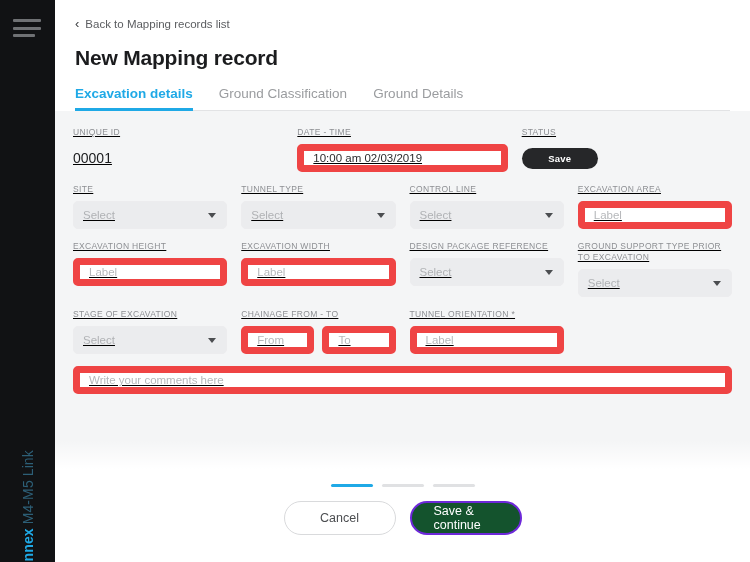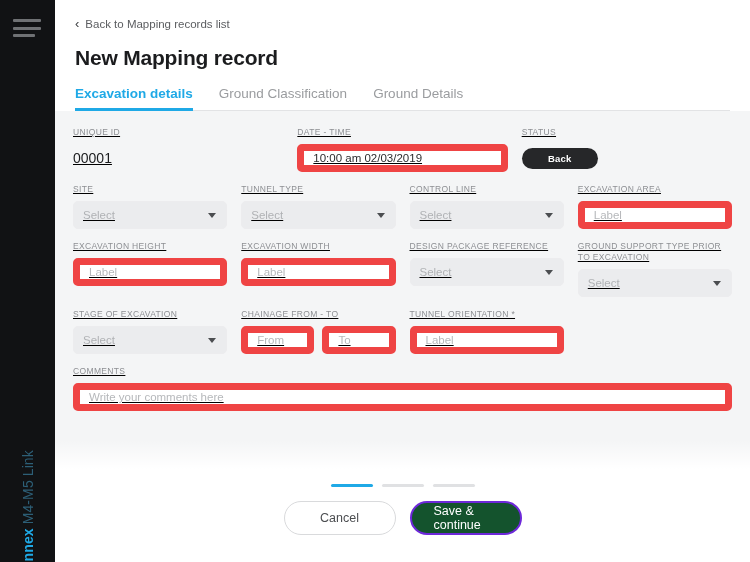--- a/index.html
+++ b/index.html
@@ -281,21 +281,21 @@
         <div class="col">
           <div class="field-label">UNIQUE ID</div>
           <div class="static-value">00001</div>
         </div>
         <div class="col">
           <div class="field-label">DATE - TIME</div>
           <div class="input">10:00 am 02/03/2019</div>
         </div>
         <div class="col">
           <div class="field-label">STATUS</div>
-          <div class="badge">Back</div>
+          <div class="badge">Save</div>
         </div>
       </div>
 
       <div class="row">
         <div class="col">
           <div class="field-label">SITE</div>
           <div class="select">
             <span>Select</span>
             <span class="caret"></span>
           </div>
@@ -362,21 +362,20 @@
         </div>
         <div class="col">
           <div class="field-label">TUNNEL ORIENTATION *</div>
           <div class="input placeholder">Label</div>
         </div>
         <div class="col"></div>
       </div>
 
       <div class="row">
         <div class="col">
-          <div class="field-label">COMMENTS</div>
           <div class="input placeholder comments-input">Write your comments here</div>
         </div>
       </div>
 
       <div class="form-fade"></div>
     </div>
 
     <div class="footer">
       <div class="steps">
         <div class="step active"></div>

